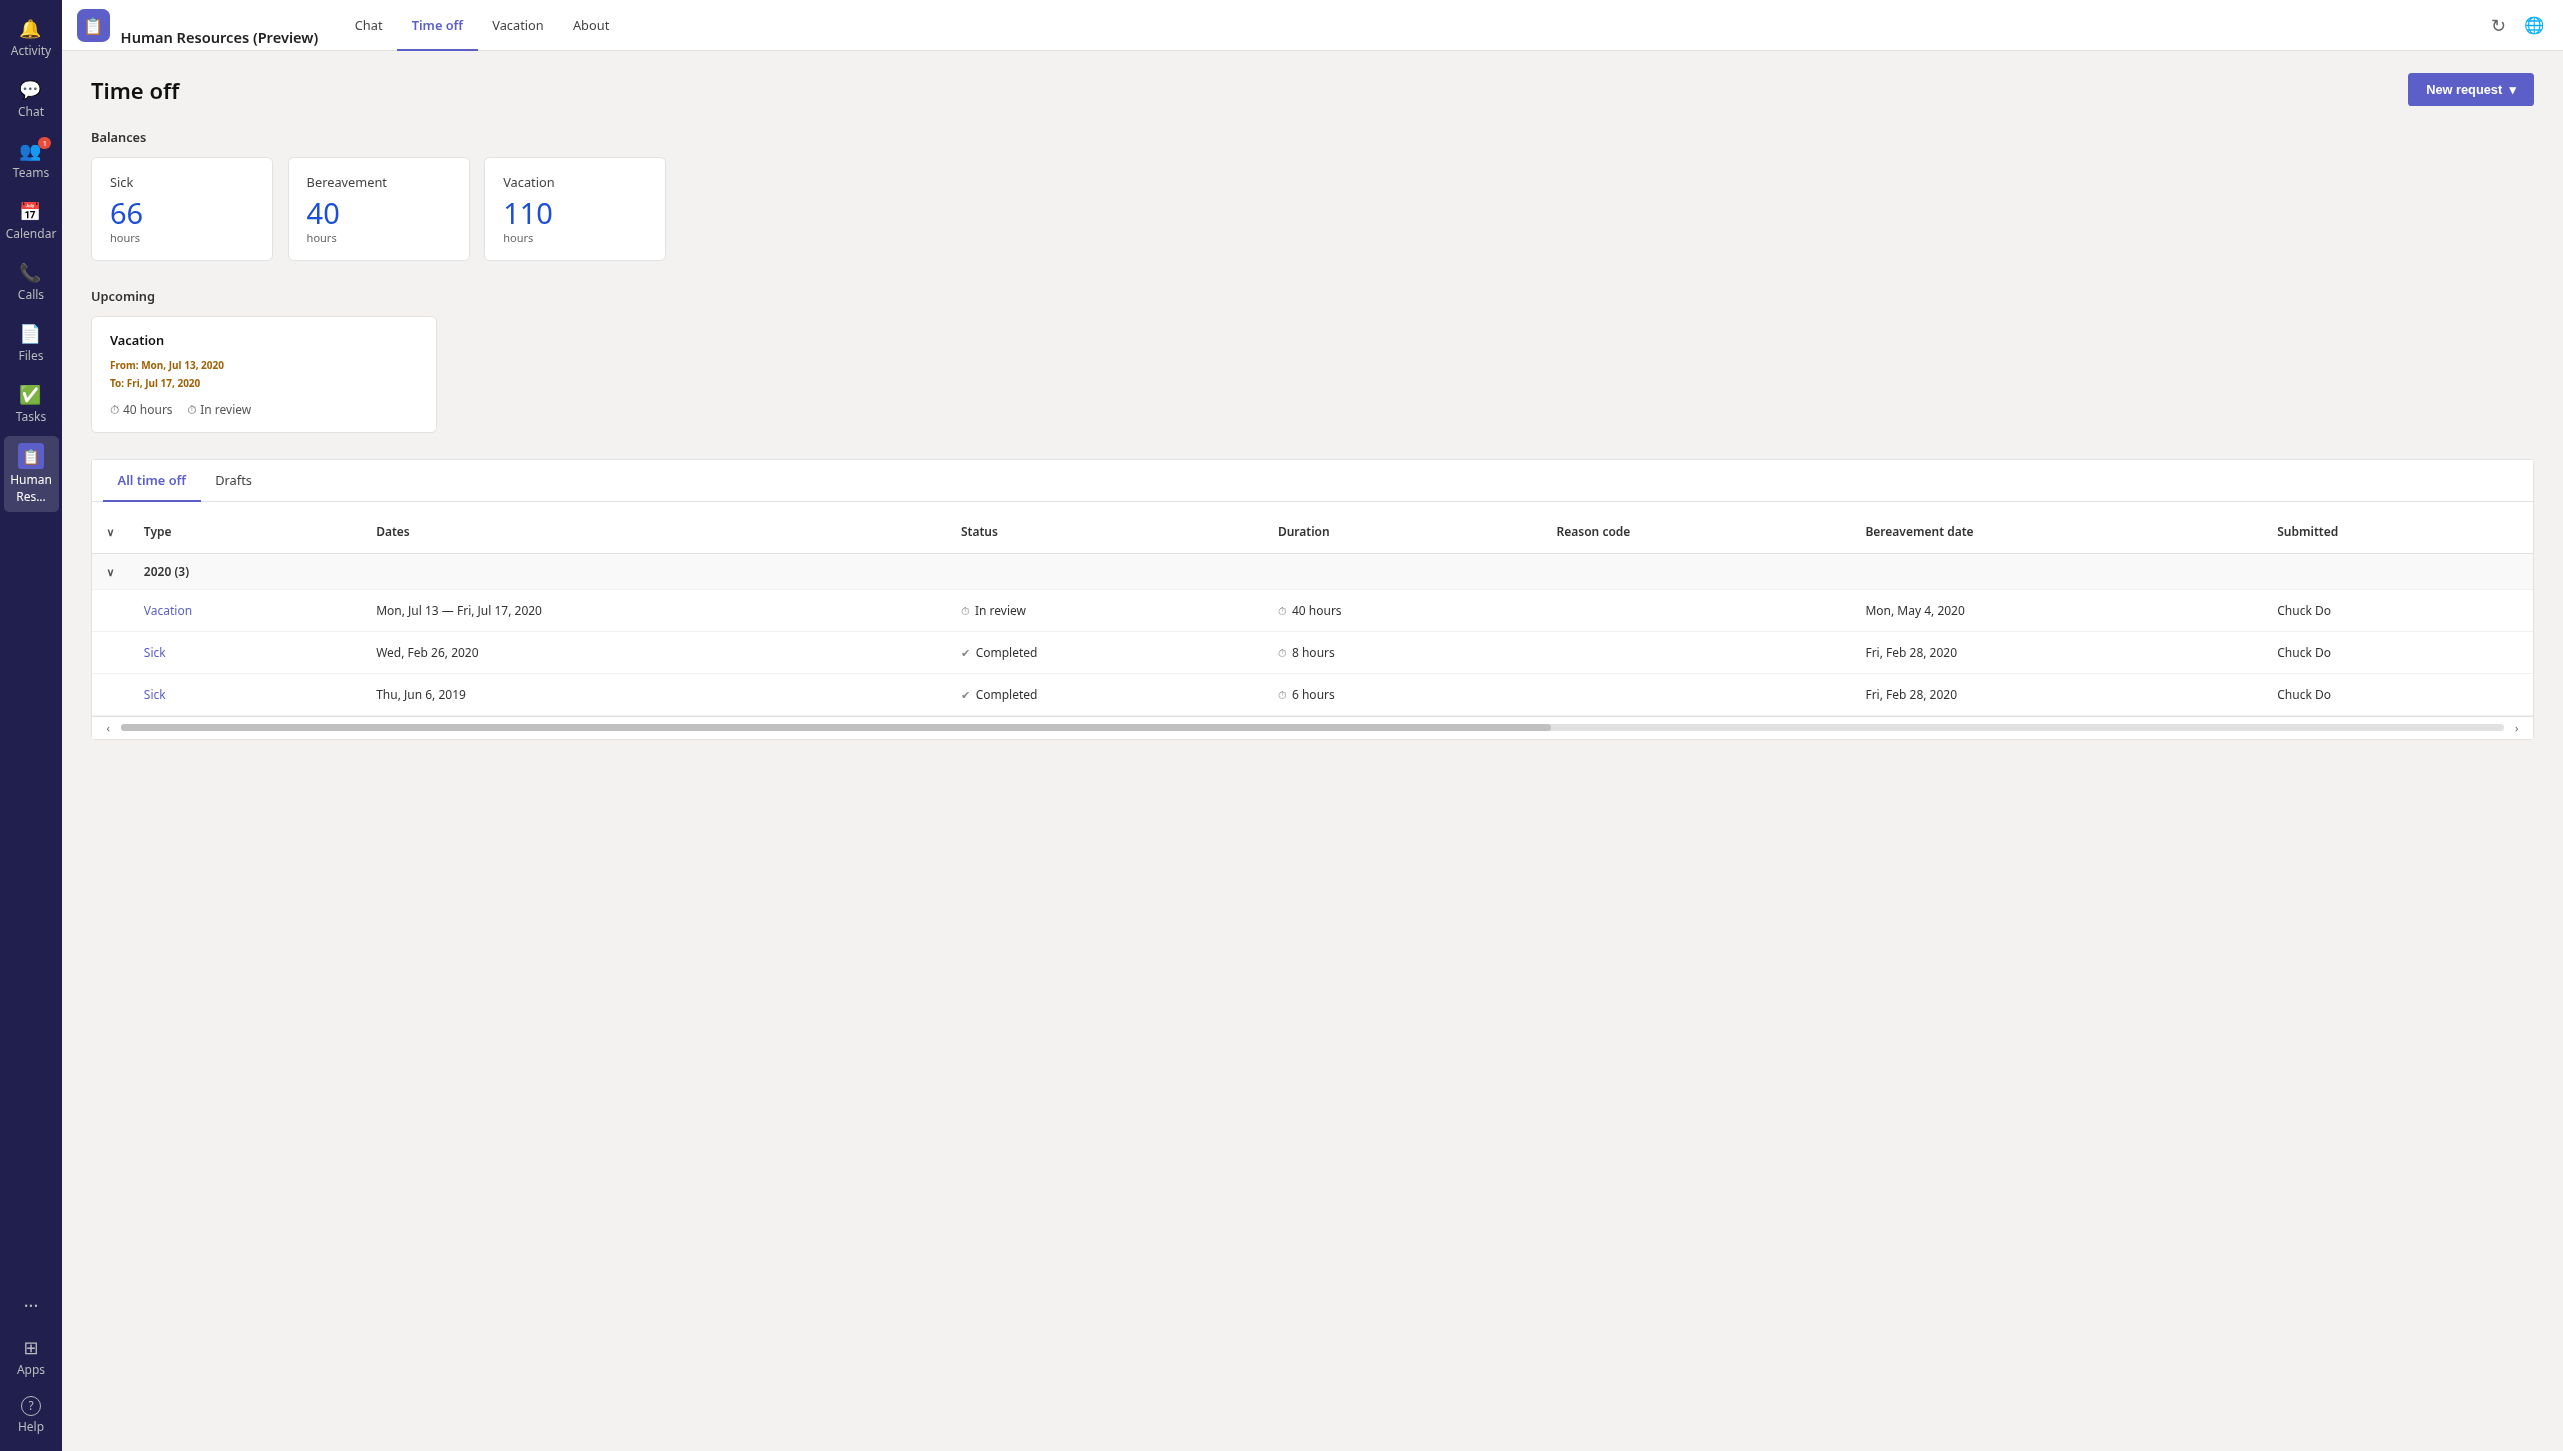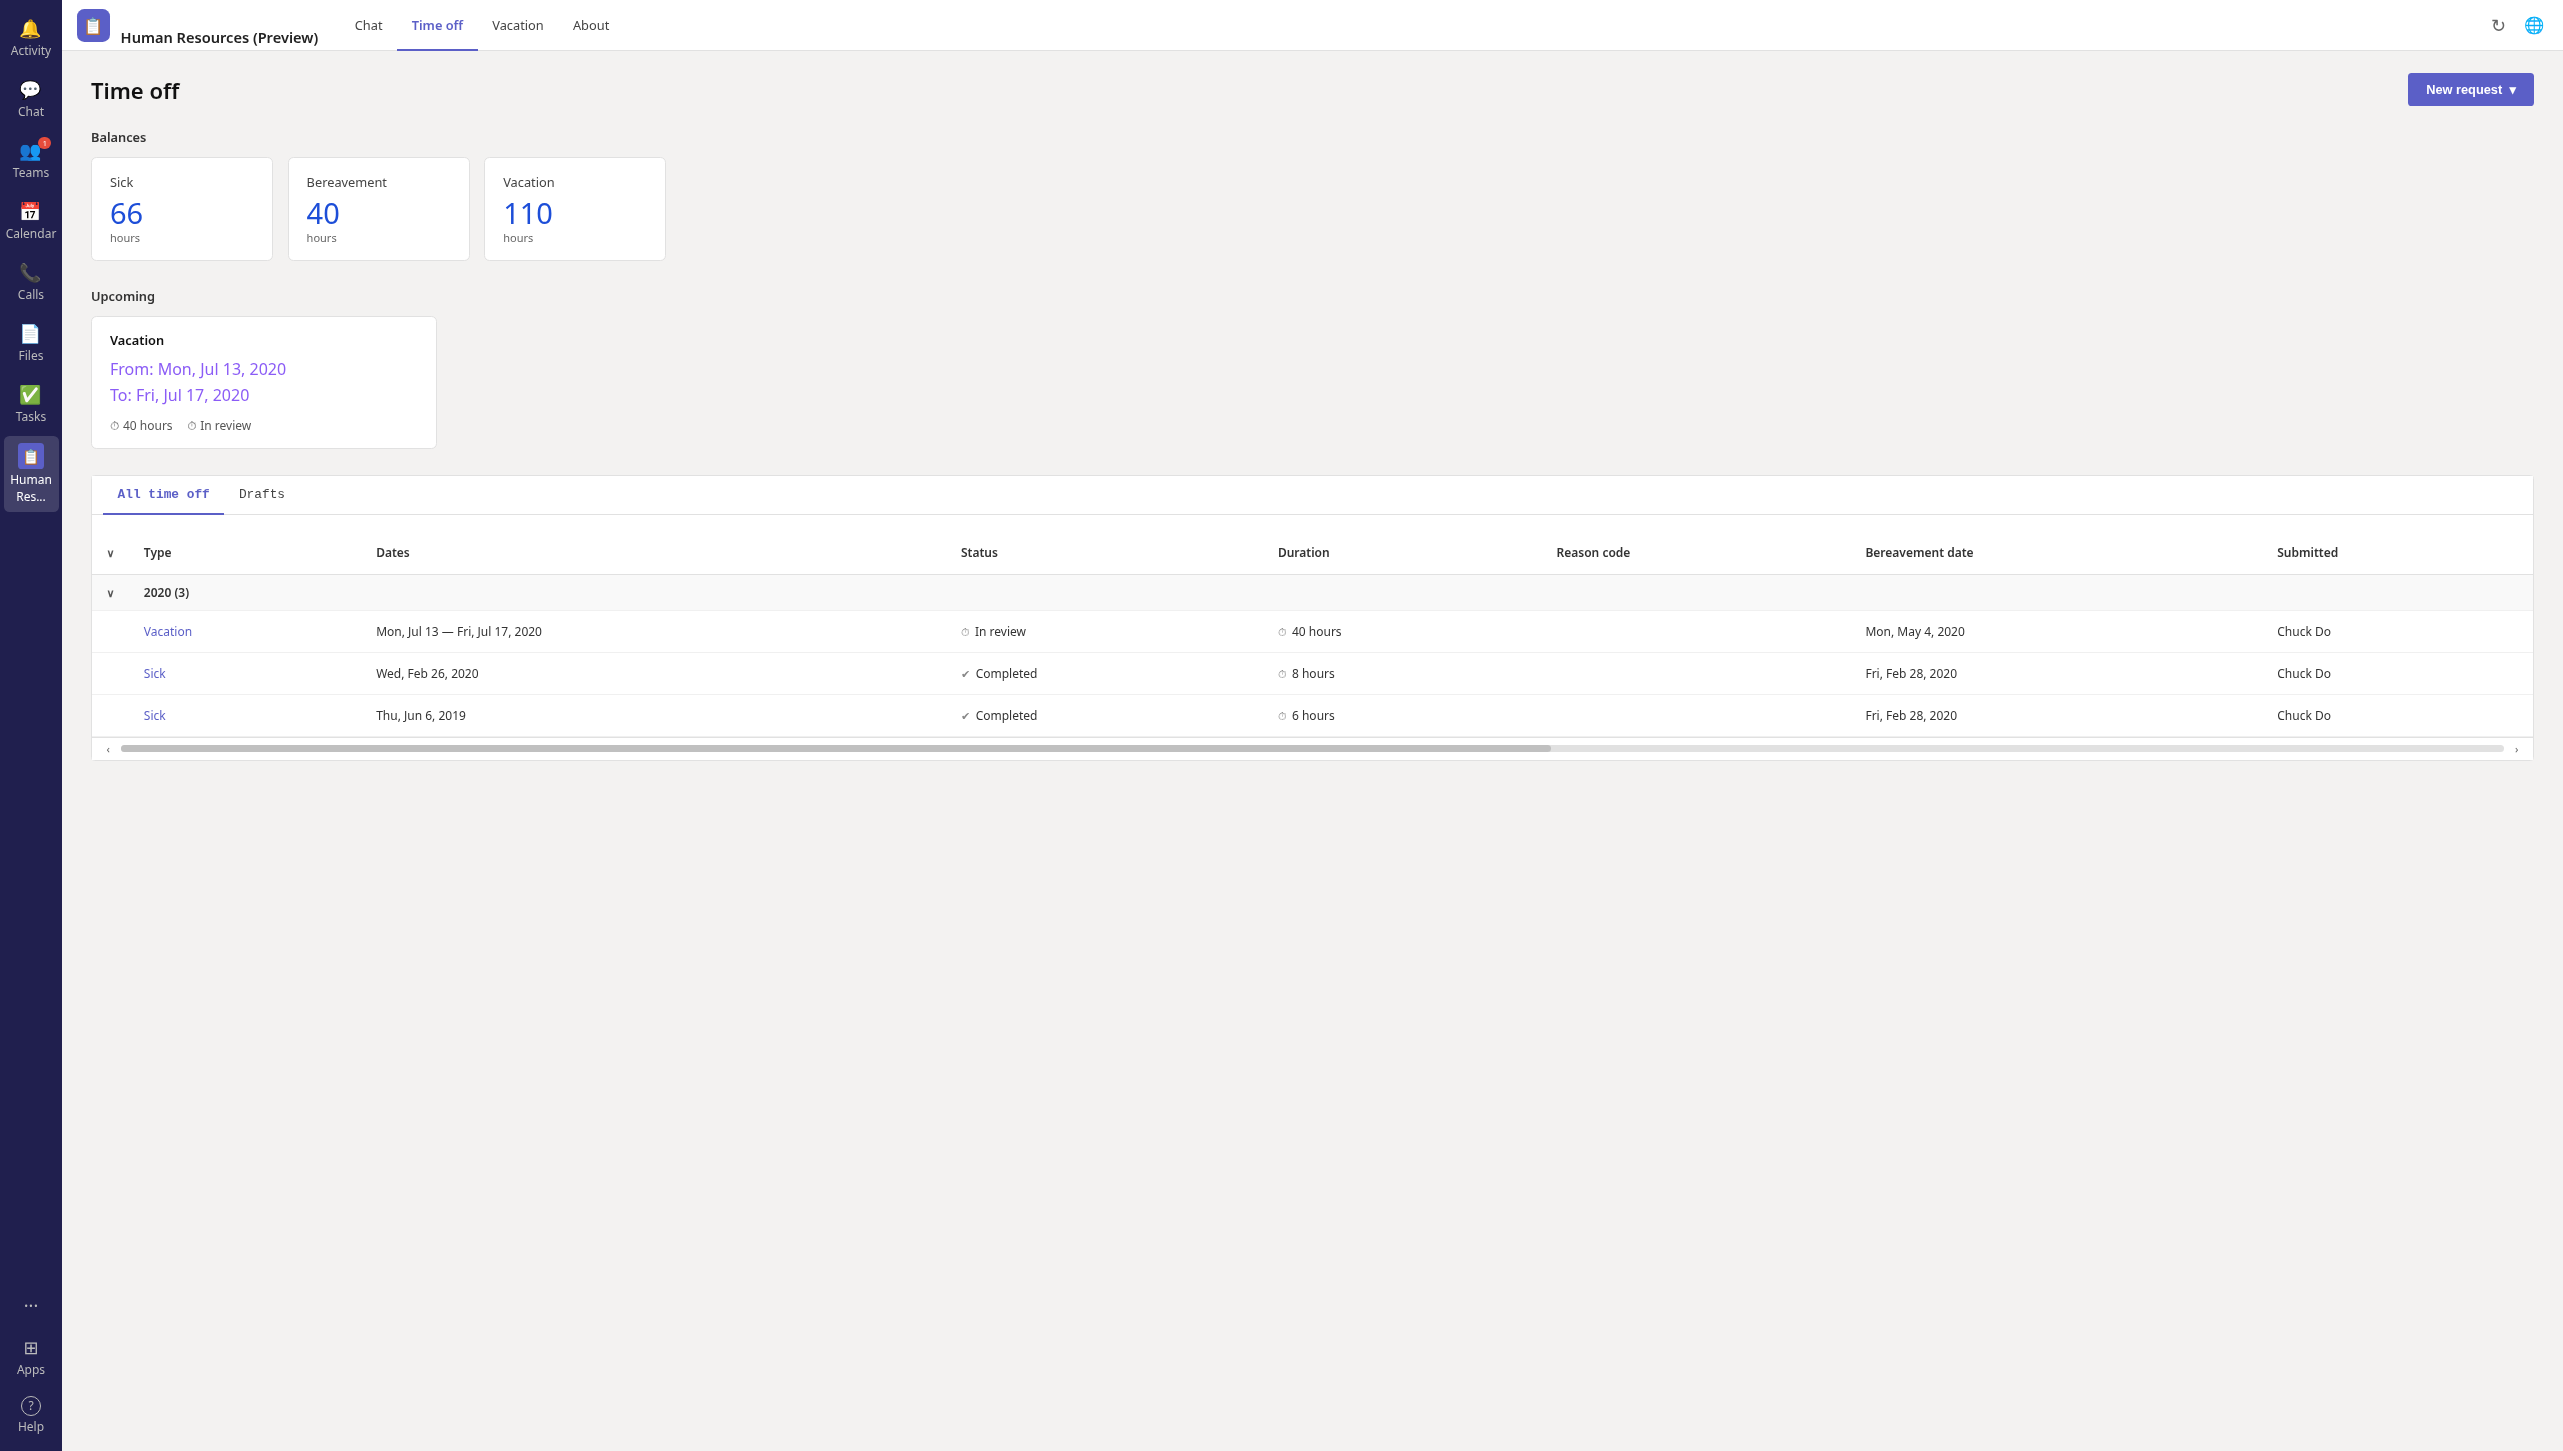--- a/index.html
+++ b/index.html
@@ -181,47 +181,47 @@
       max-width: 346px;
       margin-bottom: 25.5px;
     }
     .upcoming-card-title {
       font-size: 12.8px;
       font-weight: 600;
       color: #111;
       margin-bottom: 9px;
     }
     .upcoming-card-from, .upcoming-card-to {
-      font-size: 16px;
-      color: #8b5cf6;
+      font-size: 10px;
+      color: #a16207;
       margin-bottom: 3.6px;
+      font-weight: bold;
     }
     .upcoming-card-meta {
       display: flex;
       align-items: center;
       gap: 14.6px;
       margin-top: 11px;
       font-size: 12px;
       color: #555;
     }
     .upcoming-card-meta span {
       display: flex;
       align-items: center;
       gap: 3.6px;
     }
 
     
     .tabs {
       display: flex;
       gap: 0;
       border-bottom: 0.9px solid #e1e1e1;
-      margin-bottom: 16px;
+      margin-bottom: 8px;
       background: #fff;
       padding: 0 11px;
-      font-family: Liberation Mono, monospace;
     }
     .tab {
       padding: 11px 14.6px;
       cursor: pointer;
       font-size: 12.8px;
       color: #444;
       border-bottom: 2.7px solid transparent;
       margin-bottom: -0.9px;
     }
     .tab.active { color: #5b5fc7; border-bottom: 2.7px solid #5b5fc7; font-weight: 600; }

